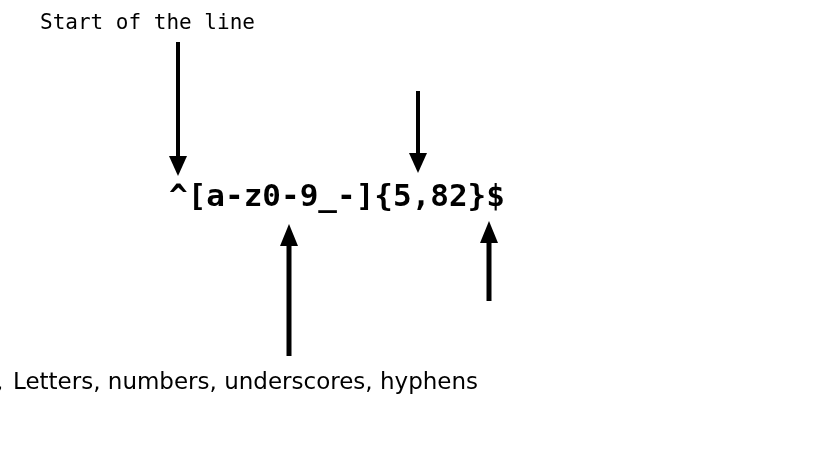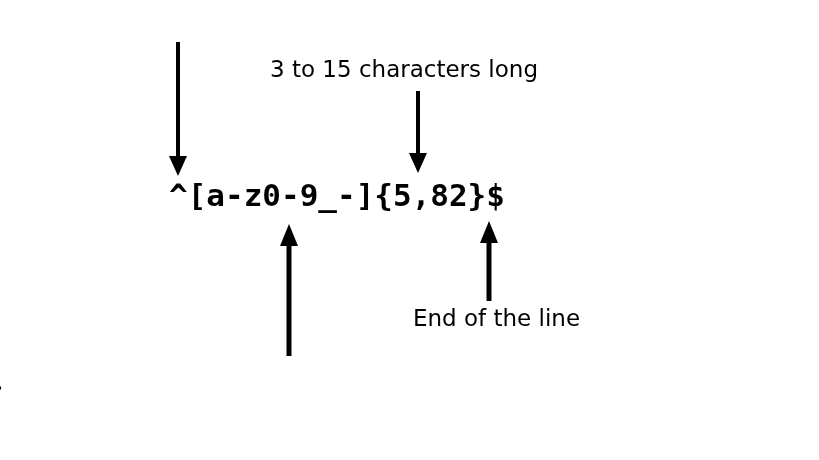--- a/index.html
+++ b/index.html
@@ -75,27 +75,27 @@
     width: 819px;
     height: 460px;
     pointer-events: none;
   }
 </style>
 </head>
 <body>
 
 <div id="canvas">
 
+  <div class="label label-mono" id="label-start">Start of the line</div>
 
-  <div class="label label-sans" id="label-length">3 to 15 characters long</div>
 
   <div id="regex-expression">^[a-z0-9_-]{5,82}$</div>
 
-  <div class="label label-sans" id="label-end">End of the line</div>
 
+  <div class="label label-sans" id="label-charset">Letters, numbers, underscores, hyphens</div>
 
   <div class="label label-sans" id="label-charset-clip">,</div>
 
   <svg id="arrows" viewBox="0 0 819 460" xmlns="http://www.w3.org/2000/svg">
 
     <g>
       <line x1="178" y1="42" x2="178" y2="162" stroke="#000000" stroke-width="4"></line>
       <polygon points="178,176 169,156 187,156" fill="#000000"></polygon>
     </g>
 

